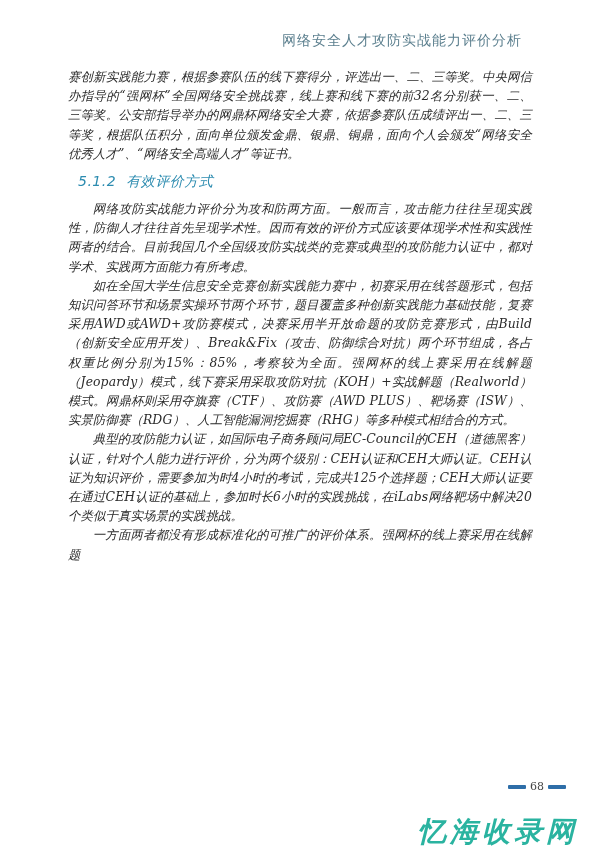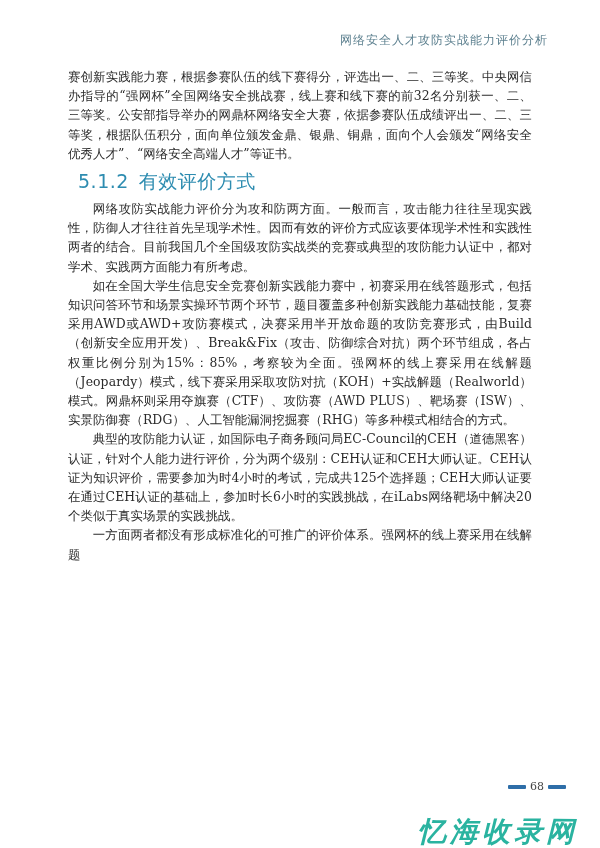--- a/index.html
+++ b/index.html
@@ -1,24 +1,24 @@
 <!DOCTYPE html>
 <html><head>
 <meta charset="utf-8">
 <style>
   html, body { margin: 0; padding: 0; background: #ffffff; }
   body { width: 600px; height: 848px; position: relative; overflow: hidden;
          font-family: "DejaVu Serif", "Liberation Serif", serif; color: #2a2a2a; }
-  .running-head { position: absolute; top: 32px; right: 52px; font-size: 12px;
+  .running-head { position: absolute; top: 32px; right: 78px; font-size: 14px;
                   color: #5b7f8e; letter-spacing: 1px; font-family: Liberation Serif, serif; }
-  .content { position: absolute; left: 68px; top: 67px; width: 464px; }
+  .content { position: absolute; left: 68px; top: 67px; width: 464px; font-style: italic; }
   .para { font-size: 12.4px; line-height: 19.2px; margin: 0; text-align: justify;
           text-justify: inter-character; letter-spacing: 0.1px; }
   .para.indent { text-indent: 2em; }
-  .heading { font-family: "DejaVu Sans", "Liberation Sans", sans-serif; font-size: 19px;
+  .heading { font-family: "DejaVu Sans", "Liberation Sans", sans-serif; font-size: 14px;
              color: #2d8cb0; margin: 7px 0 7px 10px; line-height: 22px; letter-spacing: 0.5px; }
   .heading .num { margin-right: 10px; }
   .page-num { position: absolute; top: 780px; left: 508px; display: flex; align-items: center;
               gap: 4px; font-size: 11px; color: #444; font-family: "DejaVu Serif", serif; }
   .page-num .bar { width: 18px; height: 4px; background: #2e6ea8; border-radius: 1px; }
   .watermark { position: absolute; top: 813px; left: 418px; font-family: "DejaVu Sans", sans-serif;
                font-weight: bold; font-style: italic; font-size: 28px; color: #2ab3a0;
                letter-spacing: 4px; }
 </style>
 </head>

